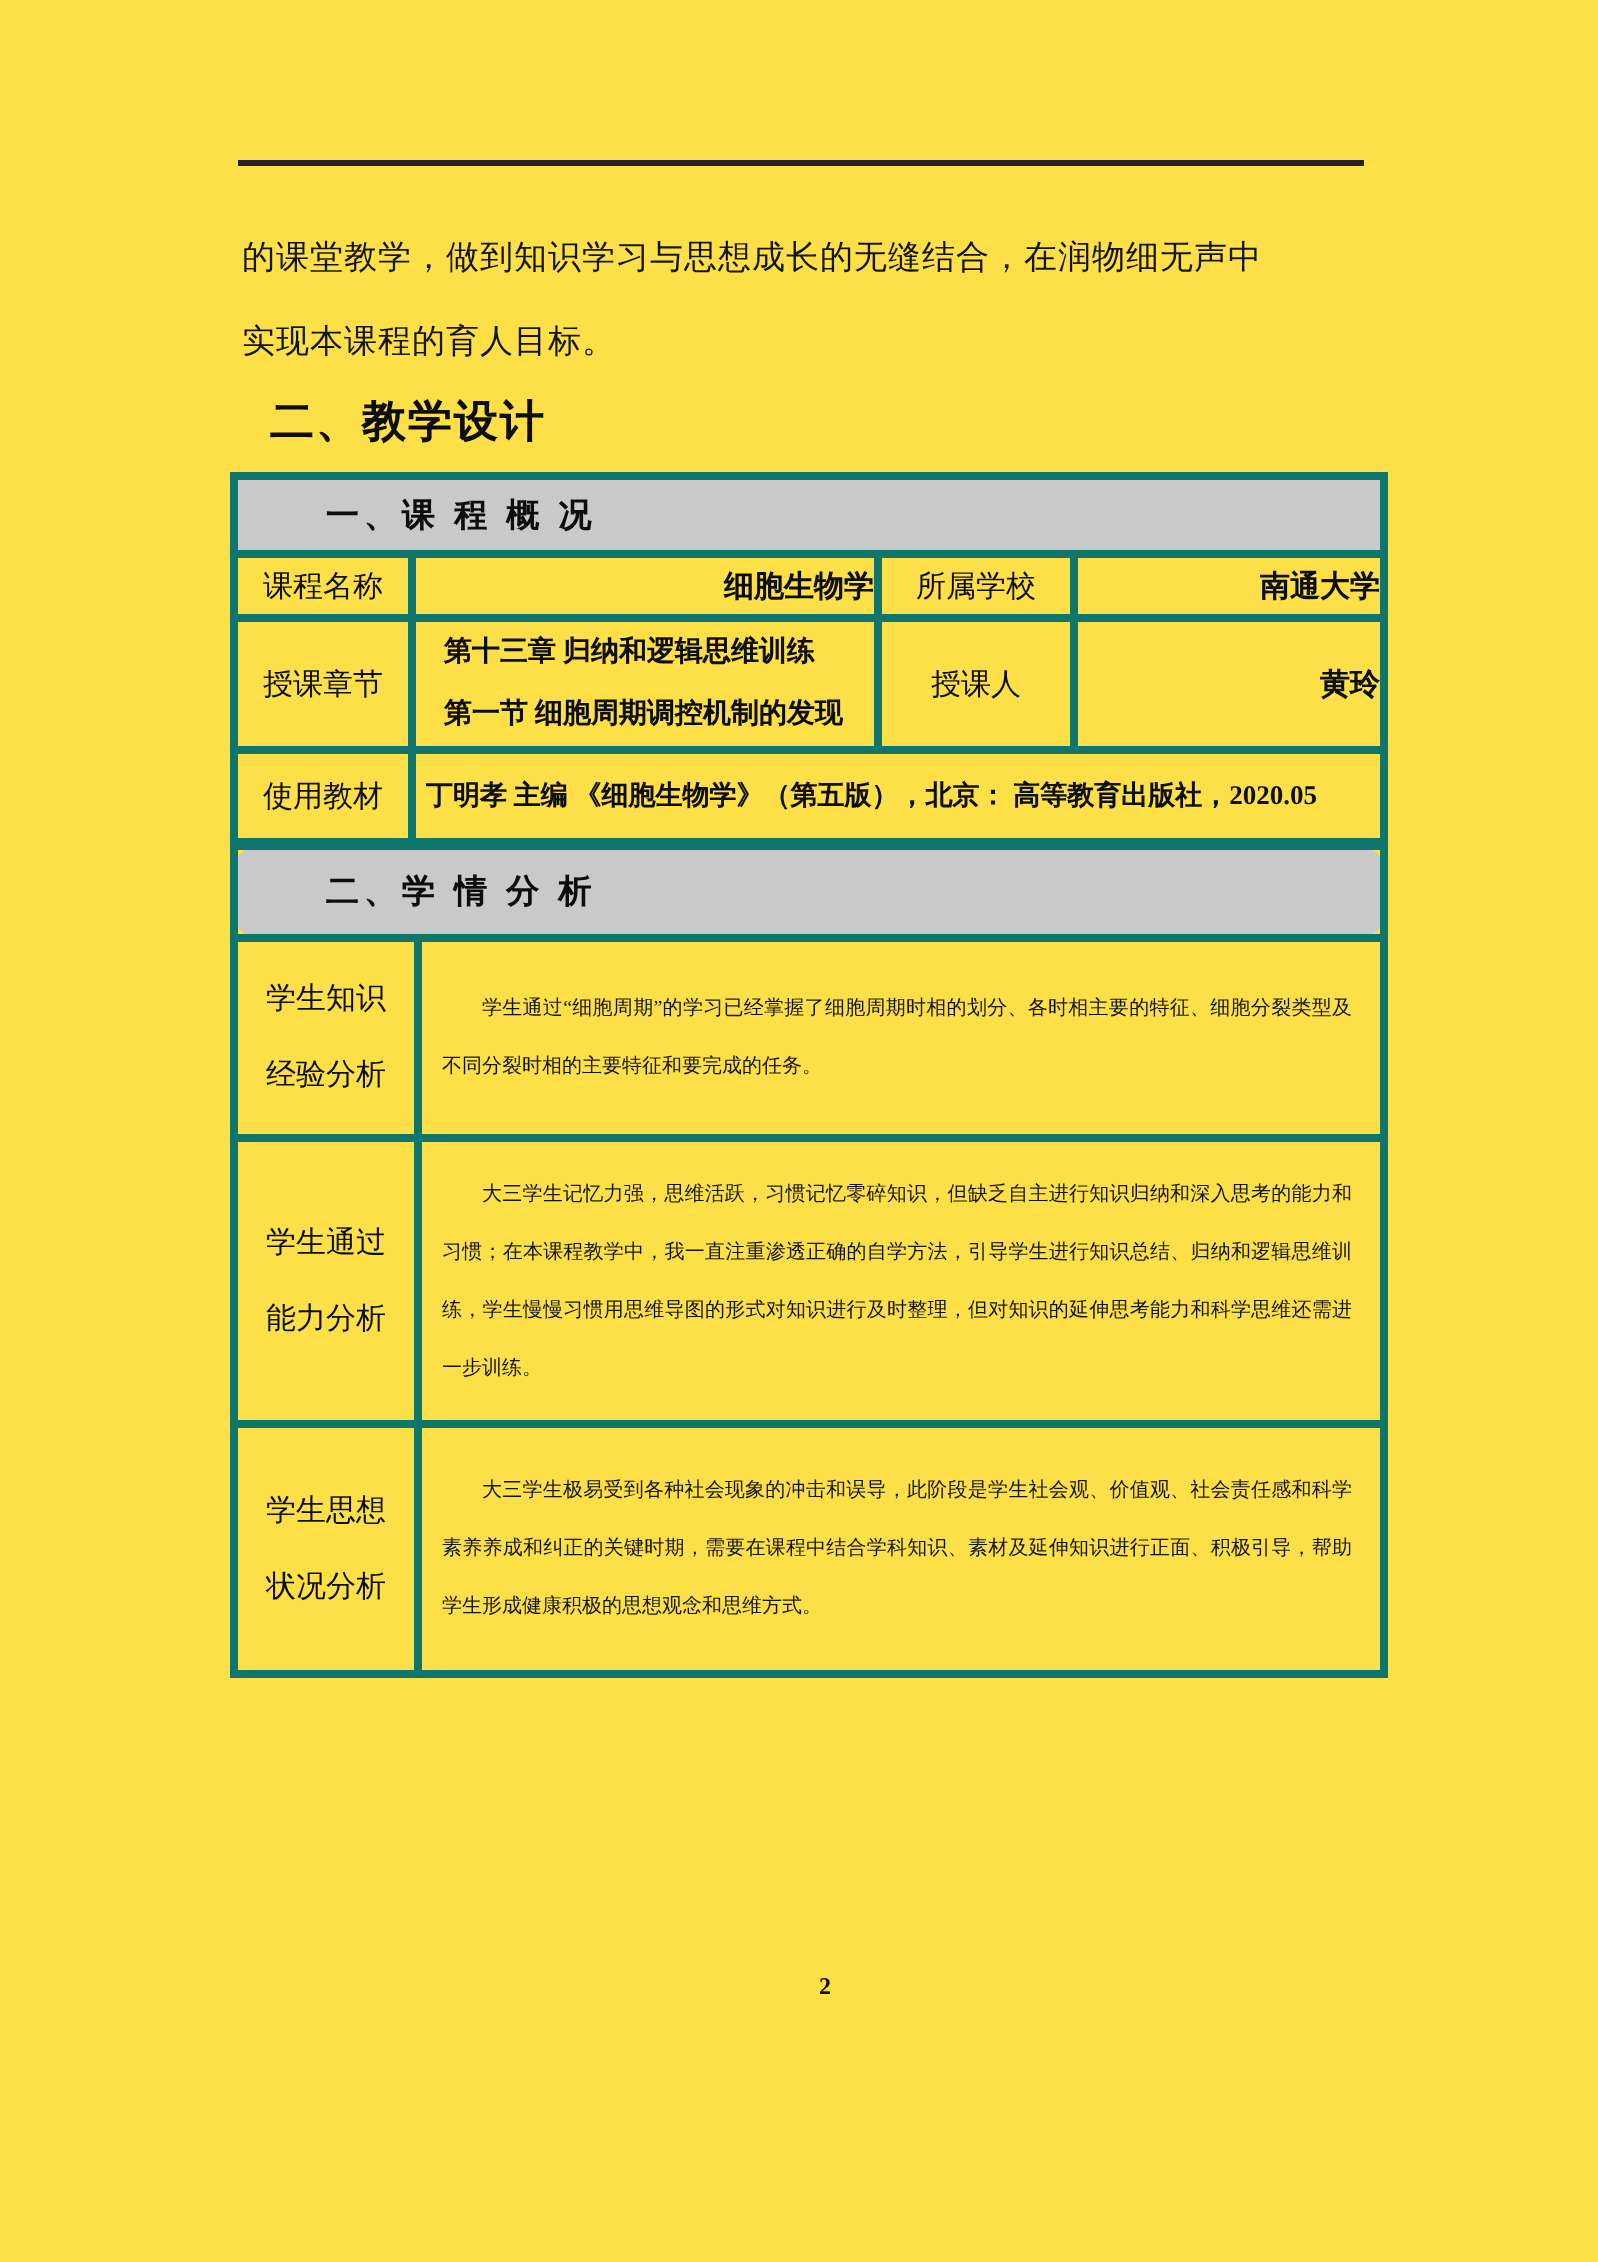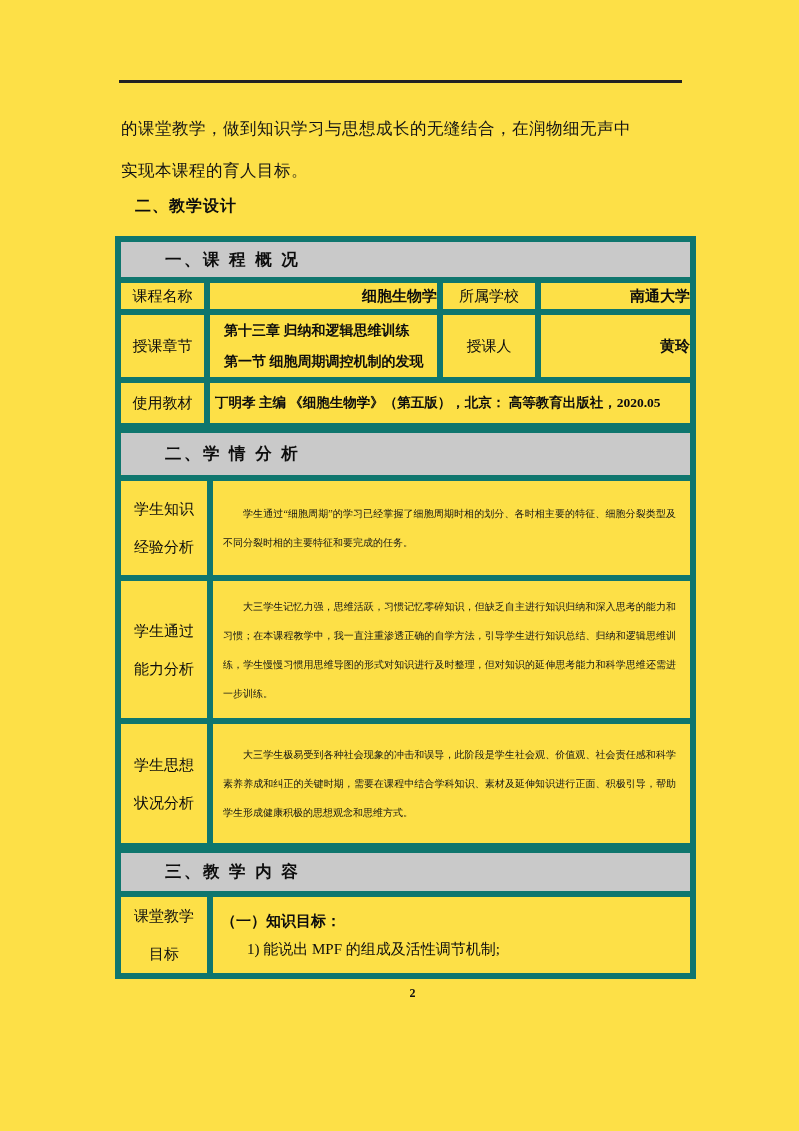--- a/index.html
+++ b/index.html
@@ -25,33 +25,33 @@
     font-size: 16.5px;
     line-height: 42px;
     letter-spacing: 0.5px;
     color: #141414;
   }
   .heading {
     position: absolute;
     left: 135px; top: 196px;
     font-family: "Liberation Sans", sans-serif;
     font-weight: bold;
-    font-size: 16px;
+    font-size: 22px;
     color: #0d0d0d;
     letter-spacing: 1px;
   }
   .tables { position: absolute; left: 115px; top: 236px; width: 575px; }
   table {
     border-collapse: collapse;
     table-layout: fixed;
     width: 575px;
     border: 2px solid #000;
   }
   table.t2, table.t3 { margin-top: -2px; }
-  th, td { border: 6px solid #0f766e; vertical-align: middle; padding: 0; margin-top: 20px; }
+  th, td { border: 4px solid #0f766e; vertical-align: middle; padding: 0; margin-top: 20px; }
   th.section-title {
     background: #c9c9c9;
     text-align: left;
     padding-left: 44px;
     font-family: "Liberation Sans", sans-serif;
     font-size: 16.5px;
     font-weight: bold;
     letter-spacing: 2.5px;
     color: #0d0d0d;
   }
@@ -180,39 +180,18 @@
           <span class="line">学生思想</span>
           <span class="line">状况分析</span>
         </td>
         <td class="para-cell">
           <div class="para">大三学生极易受到各种社会现象的冲击和误导，此阶段是学生社会观、价值观、社会责任感和科学素养养成和纠正的关键时期，需要在课程中结合学科知识、素材及延伸知识进行正面、积极引导，帮助学生形成健康积极的思想观念和思维方式。</div>
         </td>
       </tr>
     </tbody>
       </table>
 
-    <table class="t3">
-      <colgroup>
-        <col style="width:92px">
-          <col style="width:483px">
-      </colgroup>
-      <tbody>
-          <tr>
-        <th class="section-title" colspan="2">三、教 学 内 容</th>
-      </tr>
-      <tr style="height:69px">
-        <td class="label-cell">
-          <span class="line">课堂教学</span>
-          <span class="line">目标</span>
-        </td>
-        <td class="obj-cell">
-          <div class="obj-heading">（一）知识目标：</div>
-          <div class="obj-item">1) 能说出 MPF 的组成及活性调节机制;</div>
-        </td>
-      </tr>
-    </tbody>
-      </table>
 
   </div>
 
   <div class="page-number">2</div>
 
 </div>
 
 </body></html>

